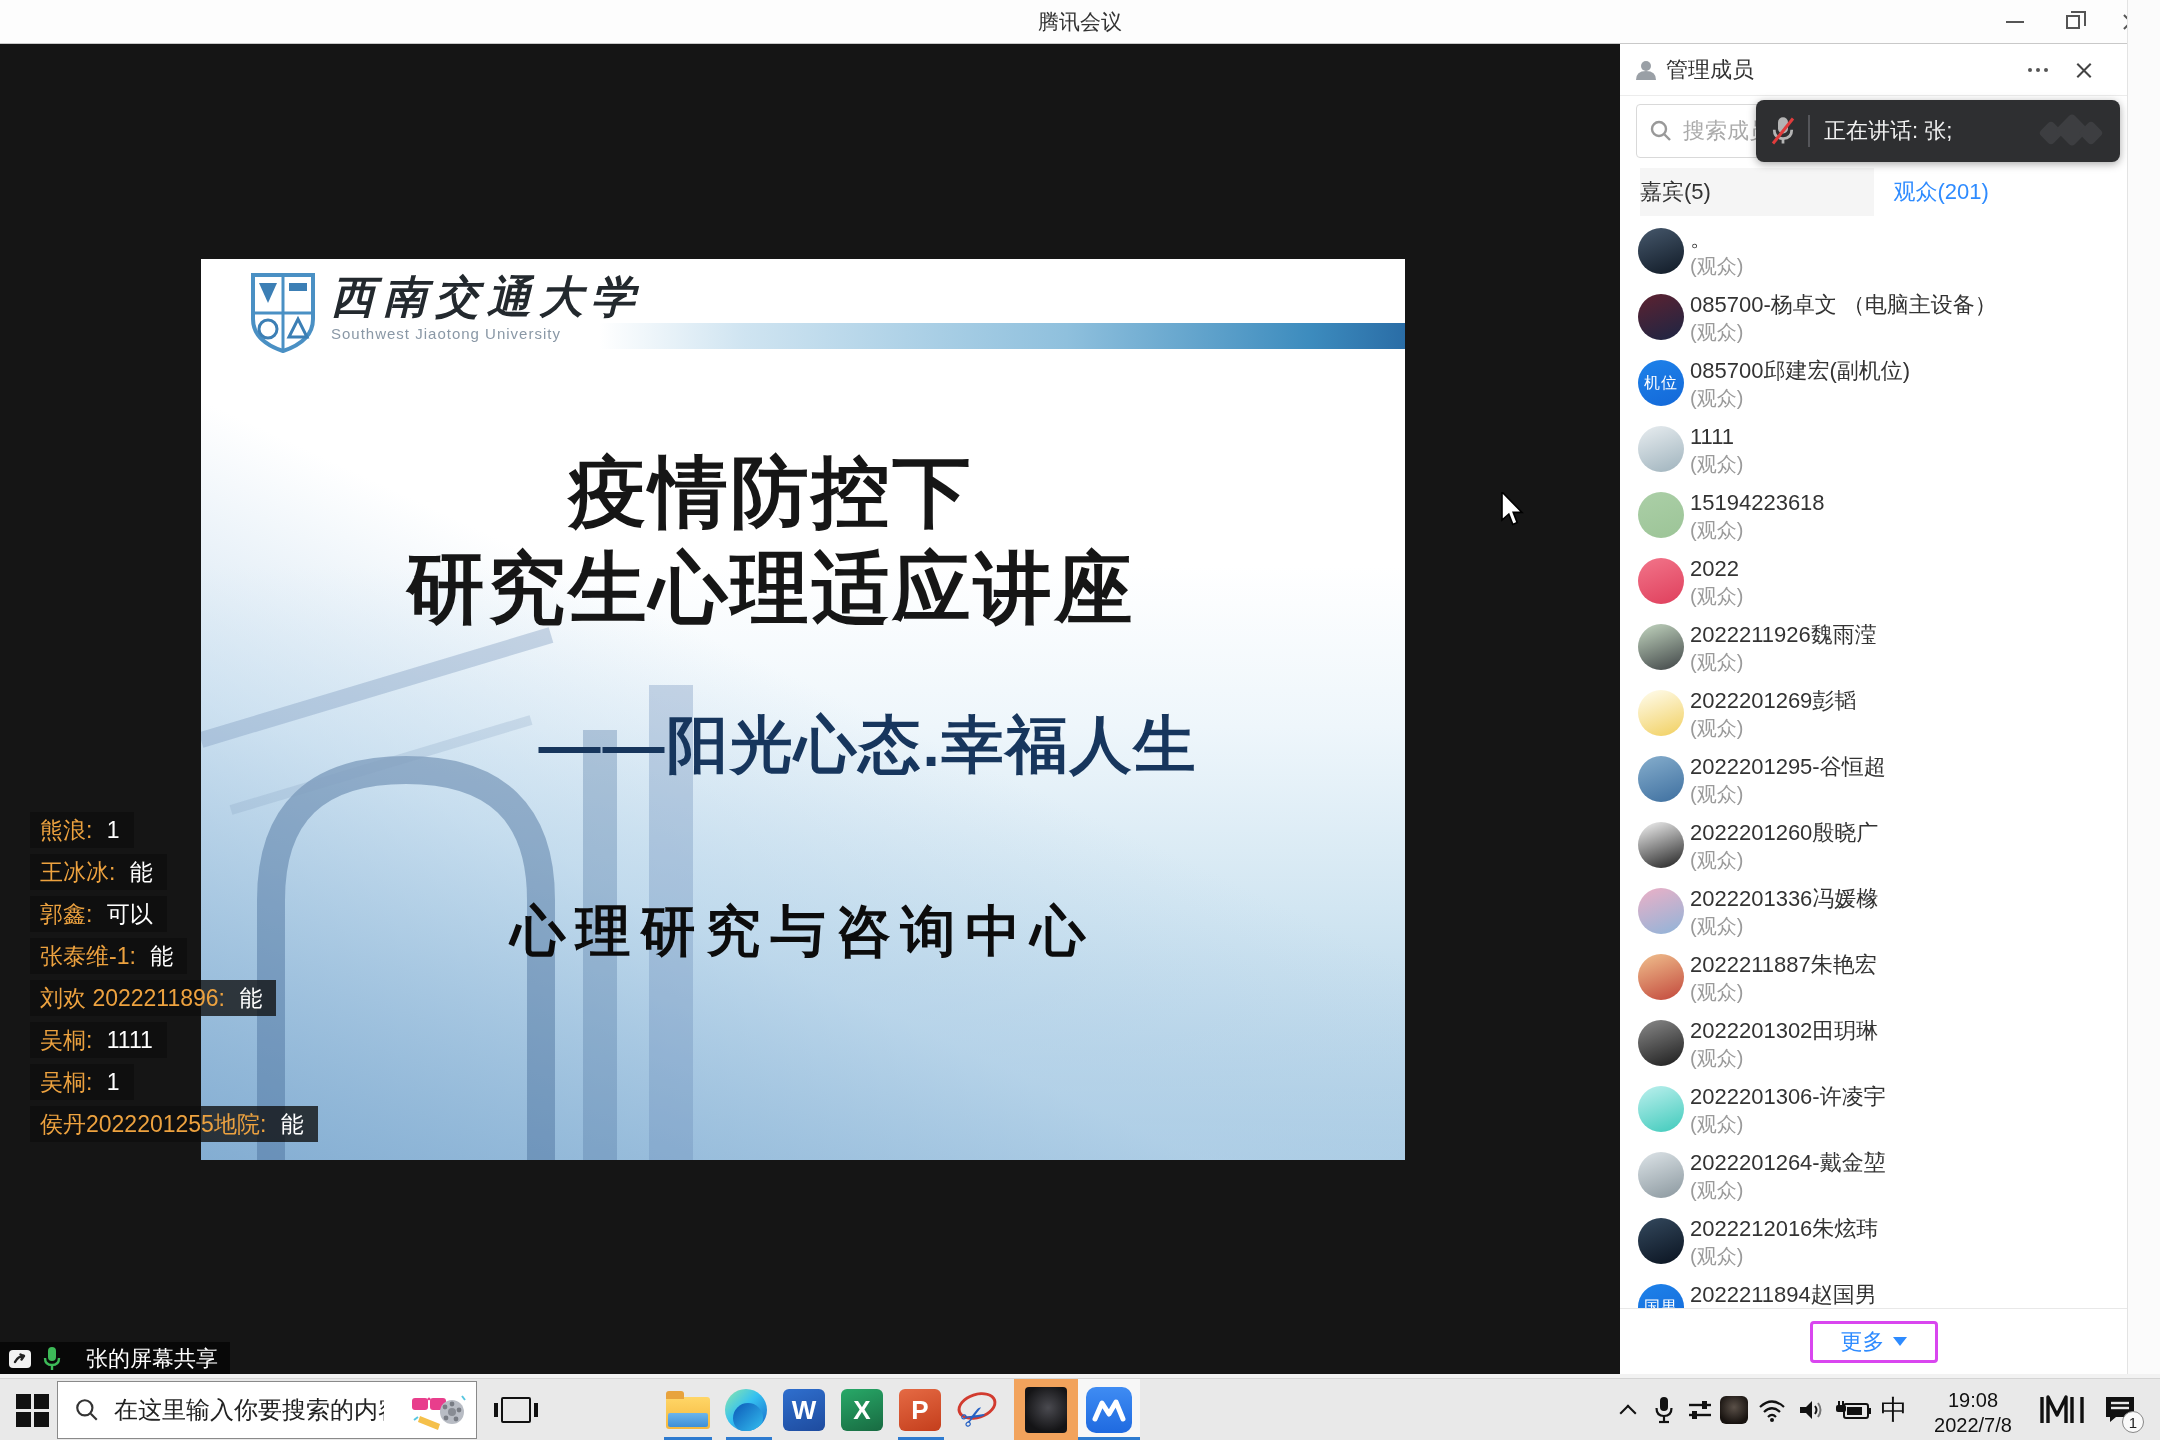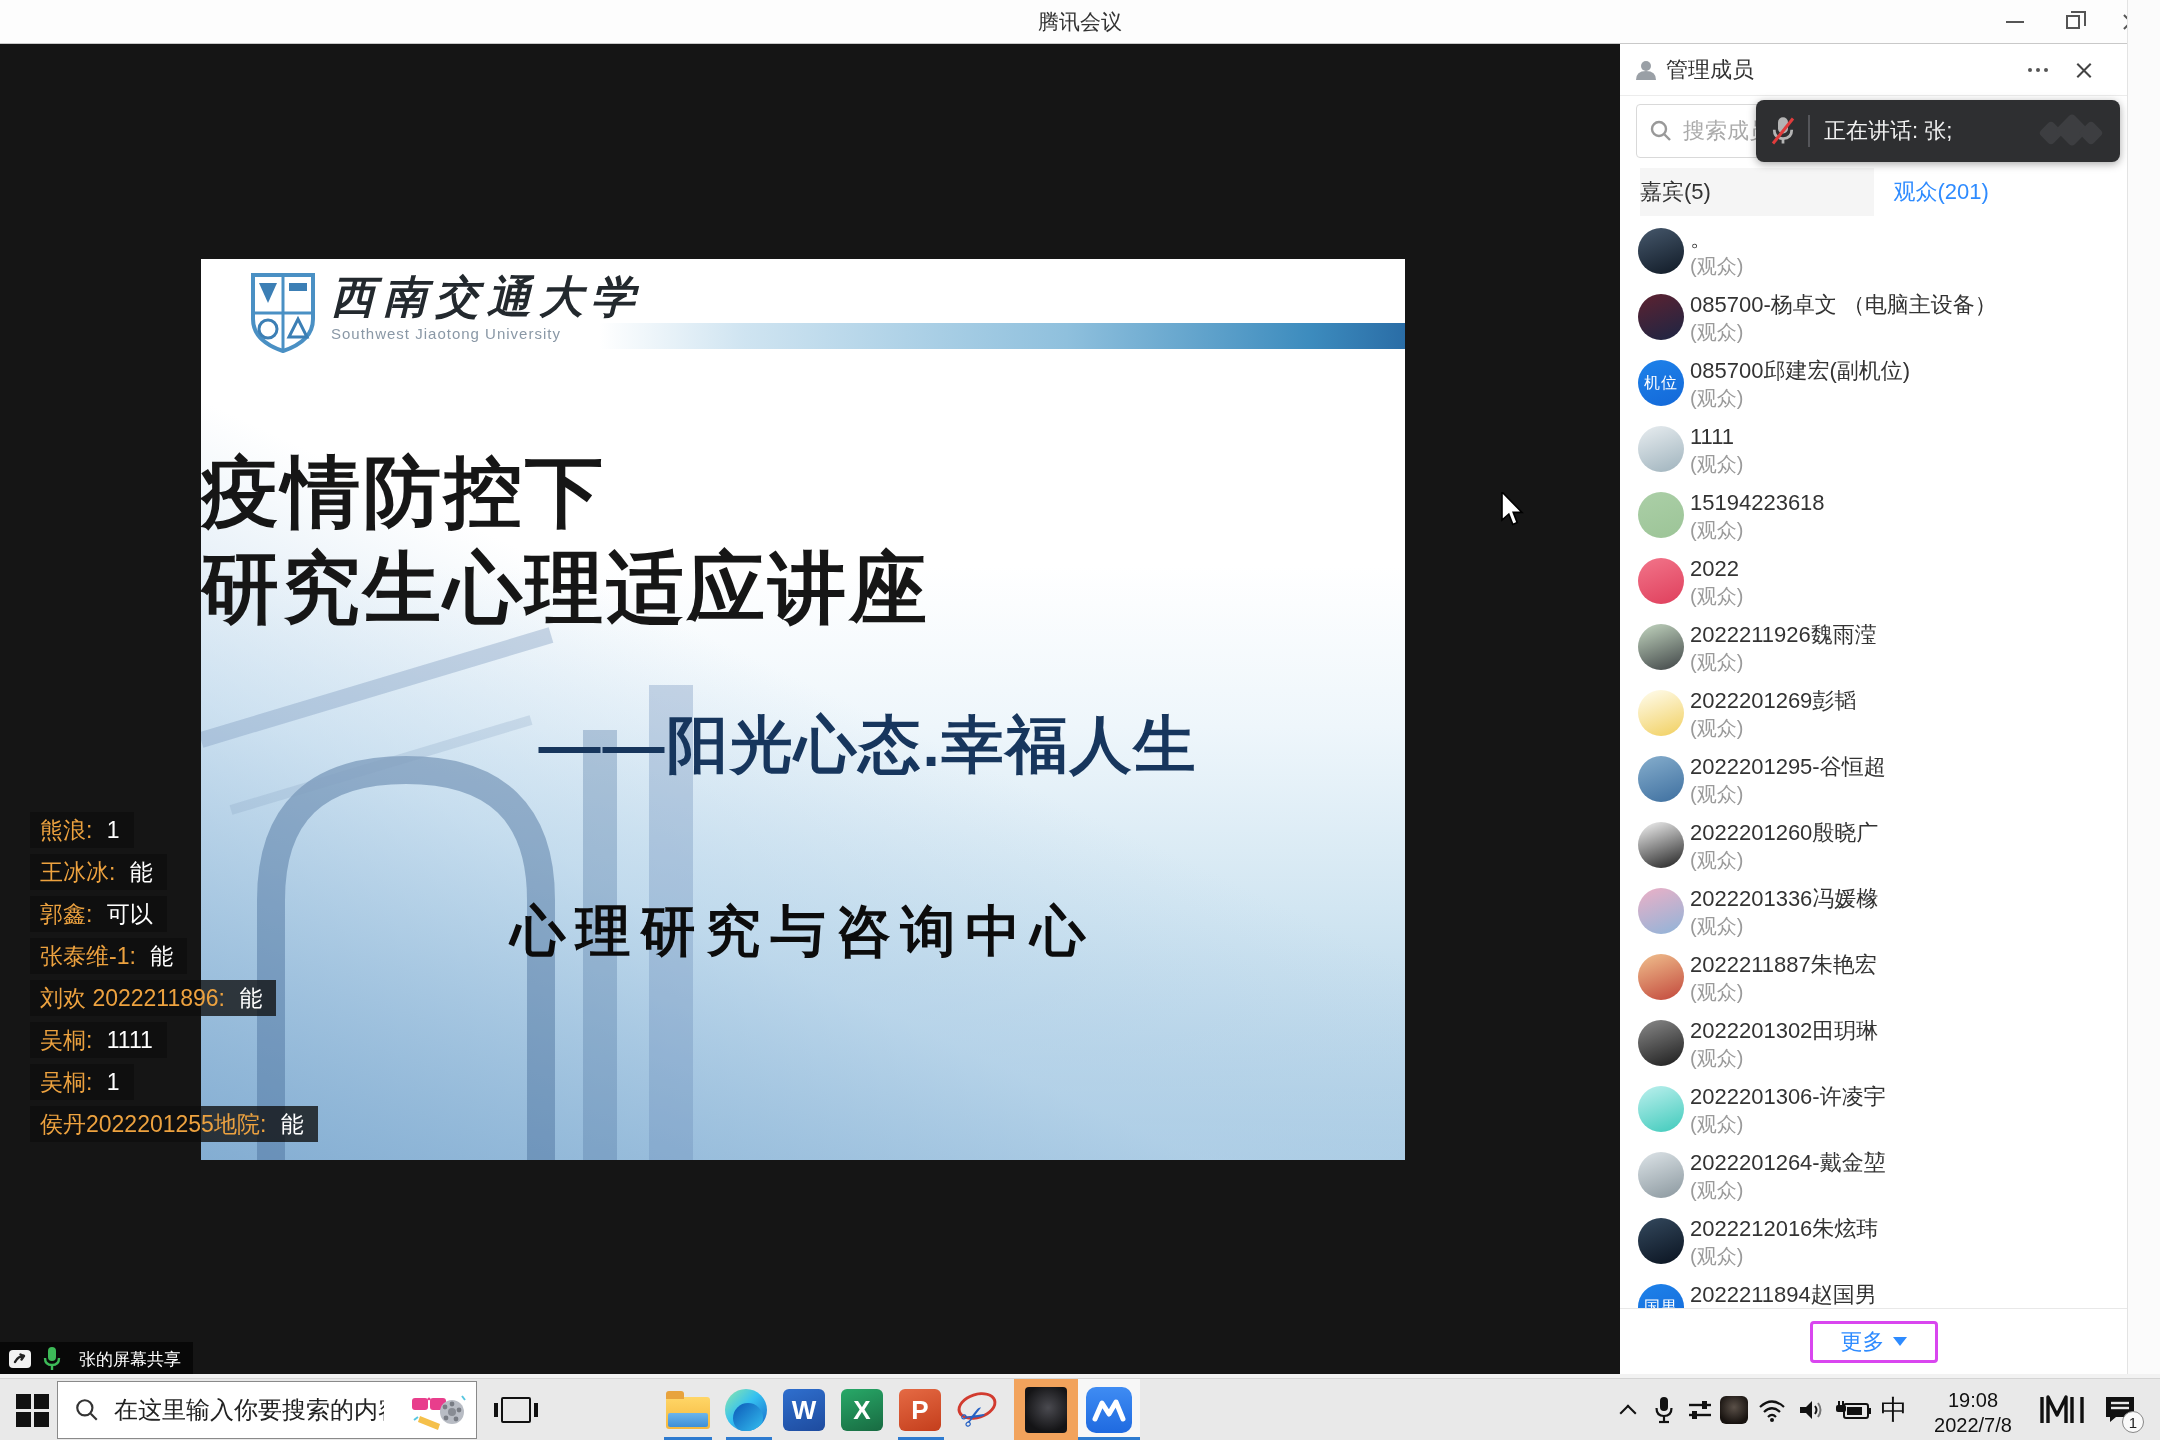--- a/index.html
+++ b/index.html
@@ -35,21 +35,21 @@
       linear-gradient(205deg, rgba(255,255,255,0) 48%, rgba(178,208,232,0.55) 68%, rgba(125,168,207,0.85) 100%),
       linear-gradient(180deg, #ffffff 34%, #eef6fb 52%, #d2e6f2 72%, #a9cbe3 100%);
   }
   #slide-photo { position:absolute; left:0; bottom:0; }
   #logo-row { position:absolute; left:50px; top:14px; display:flex; }
   #logo-cn { font-family:"Liberation Serif", serif; font-style:italic; font-weight:bold;
     font-size:44px; color:#23292e; letter-spacing:8px; line-height:50px; }
   #logo-en { font-size:15px; color:#8a98a6; letter-spacing:1px; margin-top:2px; }
   #blue-bar { position:absolute; left:398px; top:64px; width:806px; height:26px;
     background:linear-gradient(90deg, rgba(214,233,244,0) 0%, #cfe4f1 18%, #8fc0dd 58%, #3d8cbe 88%, #2a6da6 100%); }
-  .slide-title { position:absolute; left:0; width:1140px; 
+  .slide-title { position:absolute; left:0; width:1140px; text-align:center;
     font-size:78px; font-weight:900; color:#161616; letter-spacing:3px; }
   #slide-t1 { top:182px; }
   #slide-t2 { top:278px; }
   #slide-sub { position:absolute; left:130px; width:1074px; top:444px; text-align:center;
     font-size:62px; font-weight:900; color:#17365d; letter-spacing:2px; }
   #slide-org { position:absolute; left:0; width:1204px; top:636px; text-align:center;
     font-family:"Liberation Serif", serif; font-weight:700; font-size:55px; color:#0c0c0c;
     letter-spacing:10px; }
   #shield { width:64px; height:80px; margin-right:16px; }
 
@@ -57,21 +57,21 @@
   #chat-overlay { position:absolute; left:30px; top:768px; z-index:5; }
   .chat-row { height:36px; margin-bottom:6px; white-space:nowrap; }
   .chat-pill { display:inline-block; height:36px; line-height:36px; padding:0 14px 0 10px;
     background:rgba(14,14,14,0.78); font-size:23px; }
   .chat-name { color:#eda23f; }
   .chat-text { color:#ffffff; margin-left:8px; }
 
   
   #share-banner { position:absolute; left:0; top:1298px; height:34px; z-index:6;
     display:inline-flex; align-items:center; padding:0 12px 0 8px; background:rgba(8,8,8,0.92); }
-  #share-banner .lbl { color:#fff; font-size:17px; margin-left:17px; }
+  #share-banner .lbl { color:#fff; font-size:22px; margin-left:24px; }
 
   
   #cursor { position:absolute; left:1500px; top:492px; z-index:60; }
 
   
   #panel { position:absolute; left:1620px; top:44px; width:507px; height:1330px;
     background:#fff; z-index:10; }
   #p-header { position:absolute; left:0; top:0; width:100%; height:52px;
     border-bottom:1px solid #ececec; display:flex; align-items:center; padding-left:14px; }
   #p-title { font-size:22px; color:#333; margin-left:8px; }

